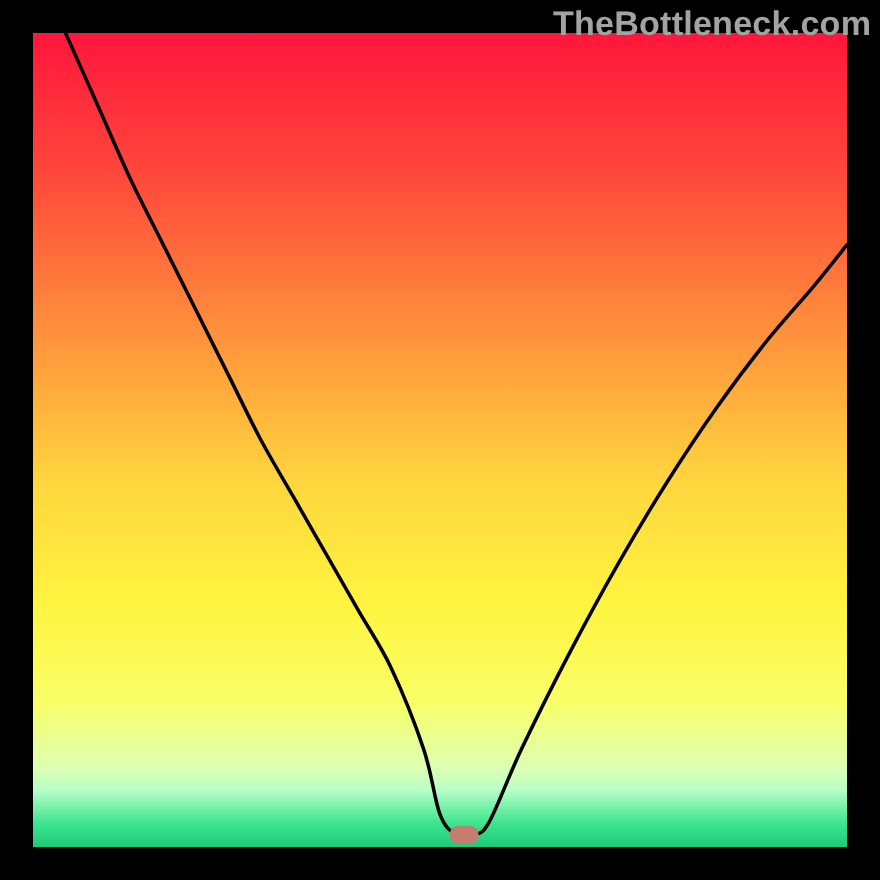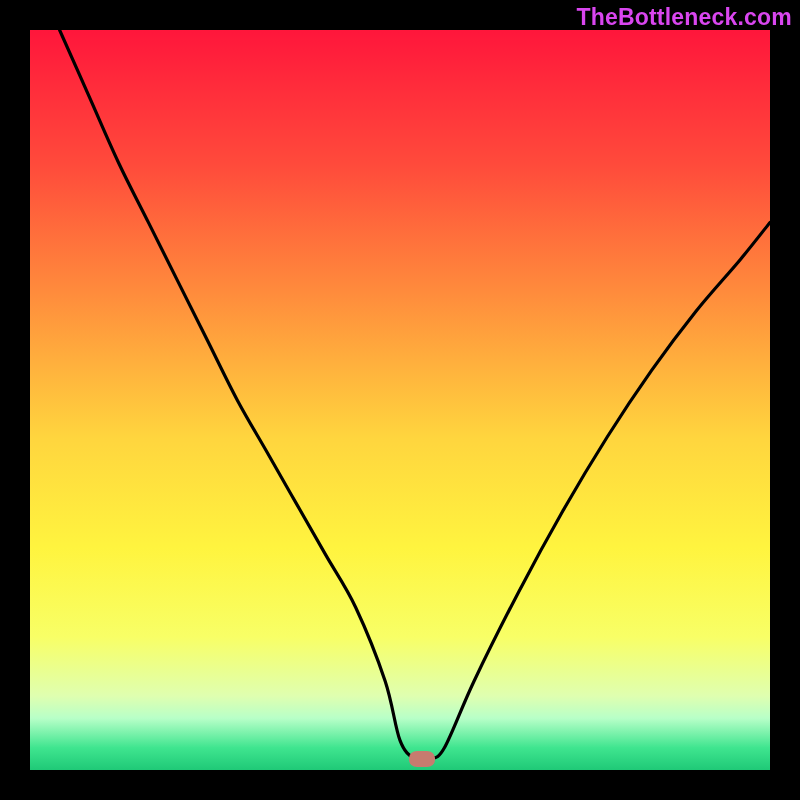--- a/index.html
+++ b/index.html
@@ -14,22 +14,22 @@
   .frame {
     position: relative;
     width: 800px;
     height: 800px;
     background: #000;
   }
   .watermark {
     position: absolute;
     top: 4px;
     right: 8px;
-    color: #d946ef;
-    font-size: 23px;
+    color: #a3a3a3;
+    font-size: 31px;
     font-weight: 600;
     letter-spacing: 0.2px;
     z-index: 10;
     user-select: none;
   }
   .plot-area {
     position: absolute;
     left: 30px;
     top: 30px;
     width: 740px;

